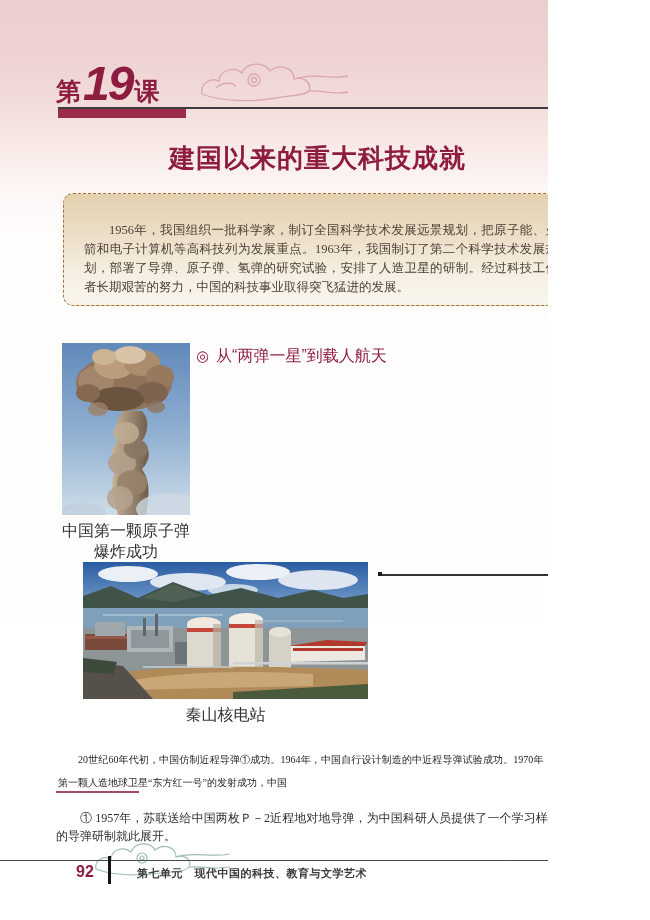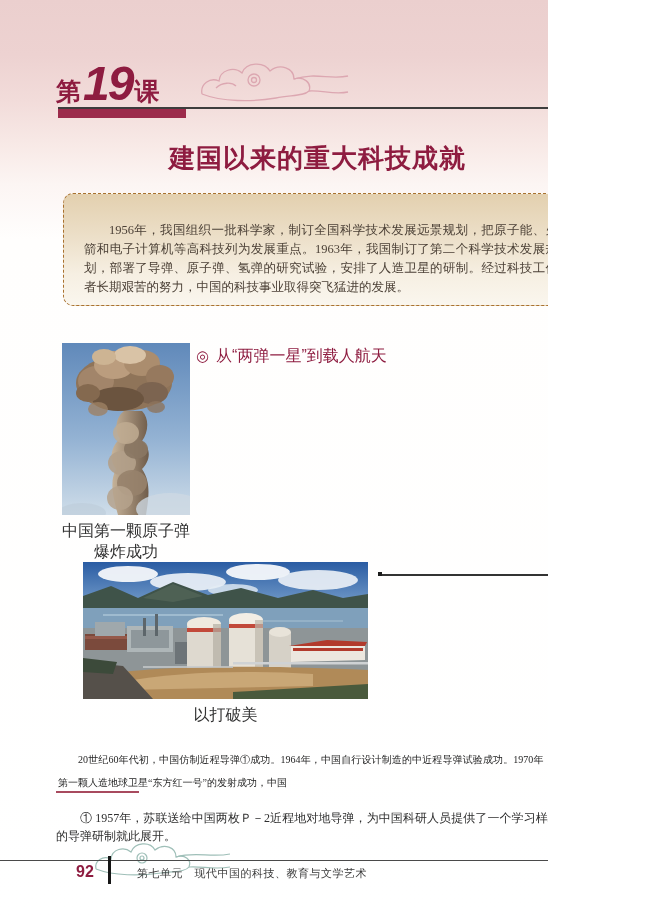--- a/index.html
+++ b/index.html
@@ -59,21 +59,21 @@
   .footnote-text { position:absolute; left:56px; top:798px; width:540px;
     font-size:12px; line-height:17.5px; color:#2e2e2e; text-indent:2em; text-align:justify; }
 
   
   .footer-cloud { position:absolute; left:84px; top:835px; }
   .footer-line { position:absolute; left:0; top:860px; width:650px; height:1.3px; background:#4a4a4a; }
   .page-num { position:absolute; left:76px; top:863px; font-family:"Liberation Sans",sans-serif;
     font-weight:bold; font-size:16px; color:#8e1c40; }
   .footer-bar { position:absolute; left:108px; top:856px; width:2.5px; height:28px; background:#161616; }
   .footer-unit { position:absolute; left:137px; top:866px; font-size:11px; color:#3a3a3a;
-    font-family:"Liberation Sans",sans-serif; letter-spacing:0.5px; }
+    font-family:"Liberation Sans",sans-serif; letter-spacing:0.5px;font-weight:bold; }
 </style>
 </head>
 <body>
 
 <div id="page">
 
   <div class="lesson-badge">
     <span class="badge-pre">第</span><span class="badge-num">19</span><span class="badge-post">课</span>
   </div>
 
@@ -183,21 +183,21 @@
       <path d="M206,84 L244,78 L284,80 L282,84 Z" fill="#b23a2c"></path>
       <rect x="210" y="86" width="70" height="3" fill="#b23a2c"></rect>
       <path d="M0,116 C60,104 150,102 285,108 L285,137 L0,137 Z" fill="#b08a58"></path>
       <path d="M40,120 C90,110 160,108 230,112 L230,124 L40,128 Z" fill="#cfae7e" opacity="0.8"></path>
       <path d="M0,100 L40,104 L70,137 L0,137 Z" fill="#55504a"></path>
       <path d="M0,96 L34,100 L30,112 L0,110 Z" fill="#3c4a3a"></path>
       <rect x="150" y="100" width="135" height="2.5" fill="#cfd2d4"></rect>
       <rect x="60" y="104" width="90" height="2" fill="#c4c8ca" opacity="0.8"></rect>
       <path d="M150,130 L285,122 L285,137 L150,137 Z" fill="#4a5a3c"></path>
     </svg>
-    <figcaption class="fig-caption">以打破美</figcaption>
+    <figcaption class="fig-caption">秦山核电站</figcaption>
   </figure>
 
   <aside class="sidebar">
     <div class="sidebar-rule">
       <span class="sidebar-dot"></span>
     </div>
   </aside>
 
   <p class="body-para2">20世纪60年代初，中国仿制近程导弹①成功。1964年，中国自行设计制造的中近程导弹试验成功。1970年，随着我国第一颗人造地球卫星“东方红一号”的发射成功，中国</p>
 

